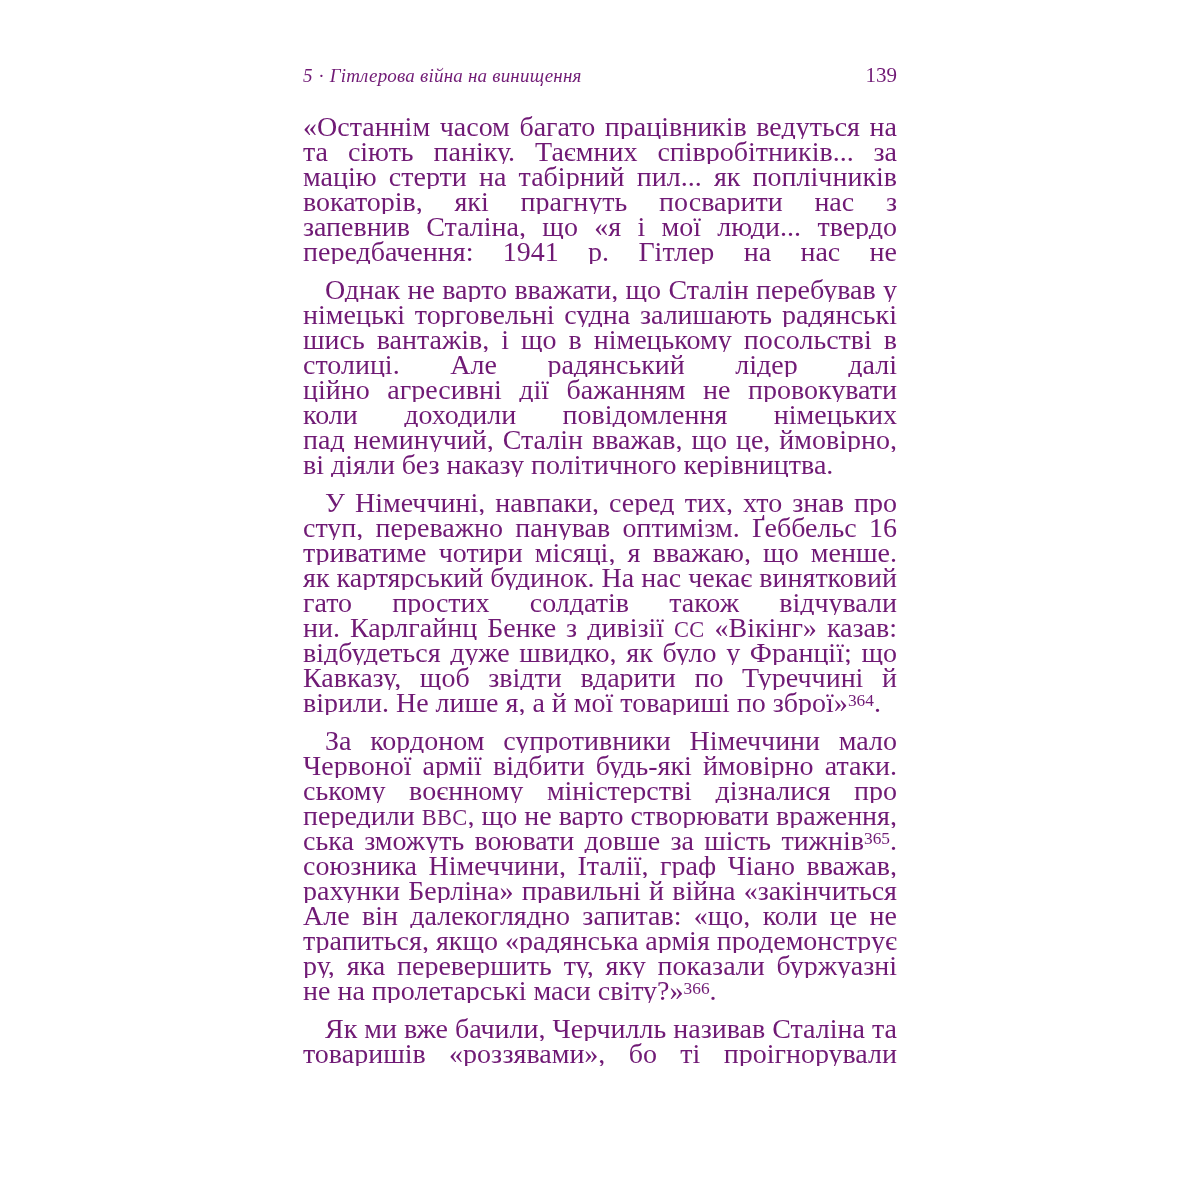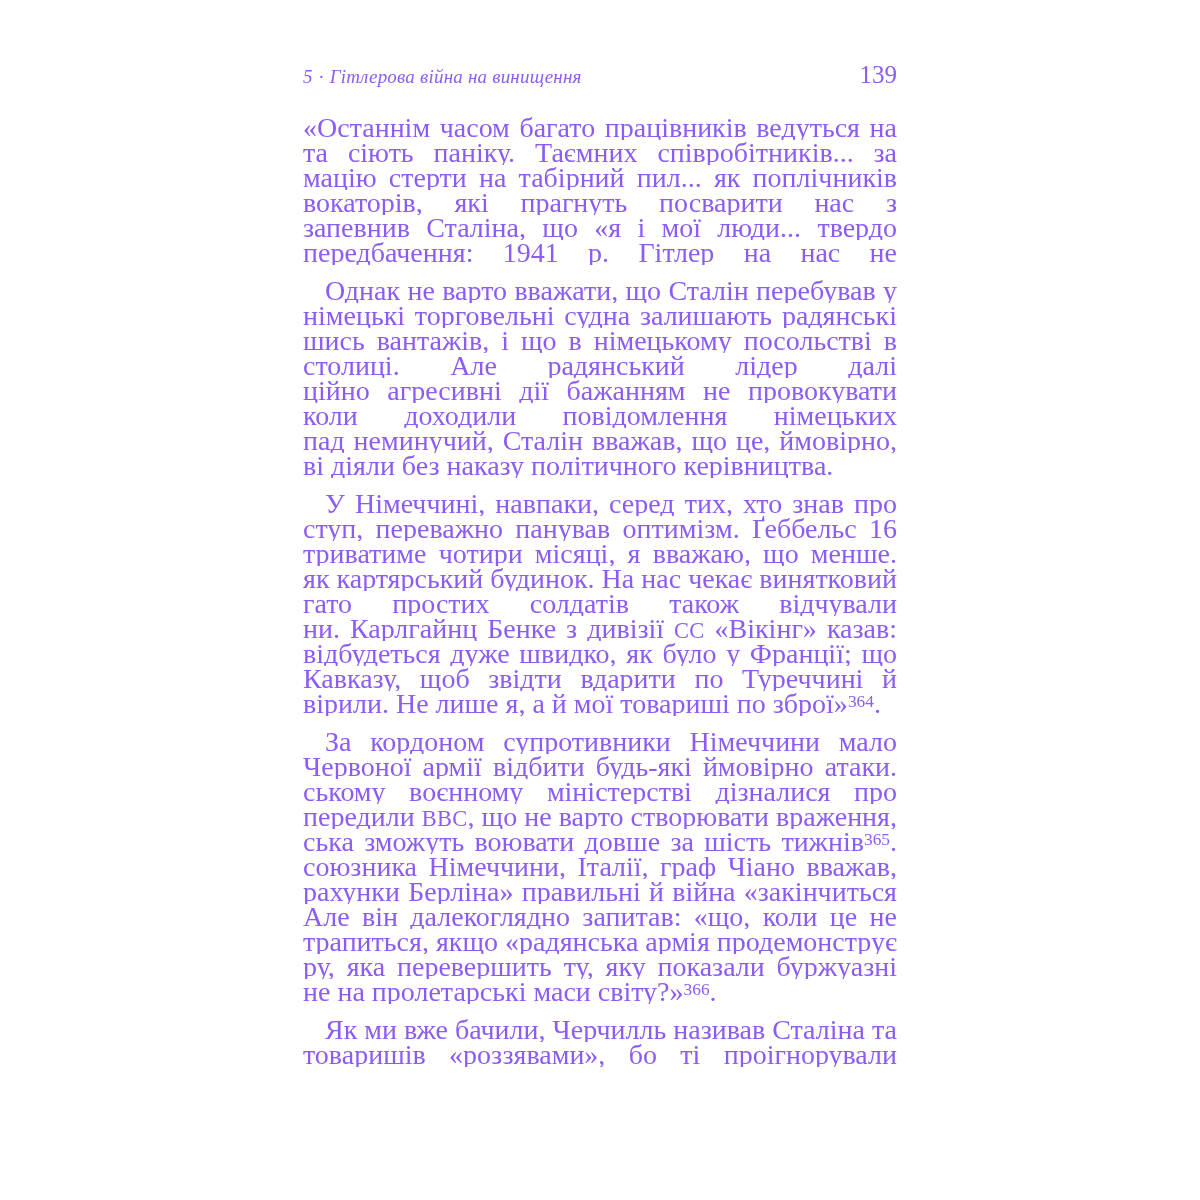--- a/index.html
+++ b/index.html
@@ -7,21 +7,21 @@
     padding: 0;
     width: 1200px;
     height: 1200px;
     background: #ffffff;
   }
   .page {
     position: relative;
     width: 1200px;
     height: 1080px;
     background: #ffffff;
-    color: #8b5cf6;
+    color: #701a75;
     font-family: "Liberation Serif", "DejaVu Serif", serif;
   }
   .content {
     position: absolute;
     left: 303px;
     top: 64px;
     width: 594px;
   }
   .running-head {
     display: flex;
@@ -32,21 +32,21 @@
   }
   .rh-left {
     font-style: italic;
     letter-spacing: 0.2px;
   }
   .rh-left .sep {
     margin: 0 6px;
   }
   .rh-page {
     font-style: normal;
-    font-size: 25px;
+    font-size: 21px;
   }
   .body-text {
     margin-top: 27px;
     font-size: 28px;
     line-height: 25px;
   }
   .line {
     height: 25px;
     overflow: hidden;
     text-align: justify;

